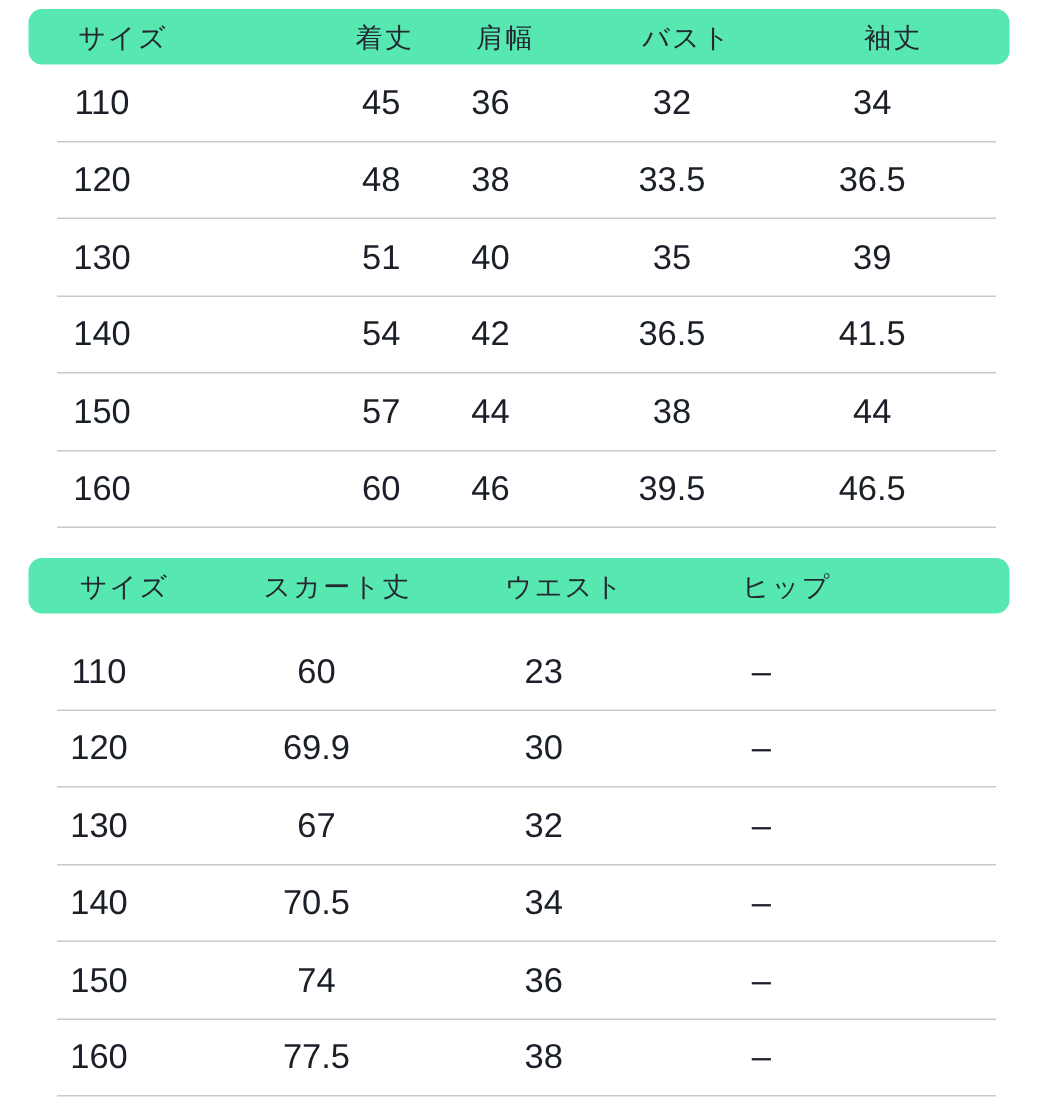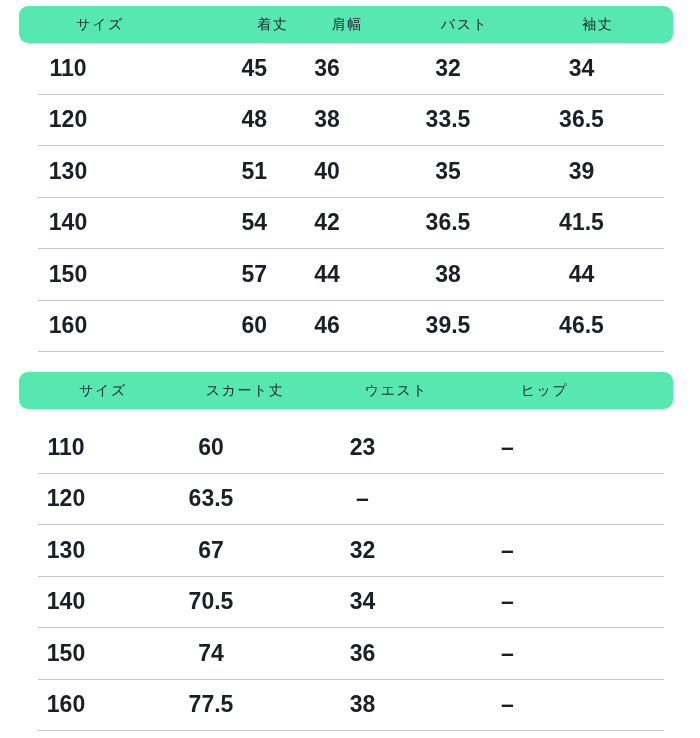--- a/index.html
+++ b/index.html
@@ -13,34 +13,33 @@
 
   
   .size-table { width:700px; }
   .table-header {
     margin:0 27px 0 19px;
     height:37px;
     background:#57e8b2;
     border-radius:9px;
     display:flex;
     align-items:center;
-    font-size:14px;
+    font-size:18px;
     color:#242830;
     letter-spacing:1.5px;
-    padding-left:20px;
   }
   .table-header .cell { text-align:center; white-space:nowrap; }
 
   .row {
     display:flex;
     align-items:center;
     height:50.5px;
     font-size:23px;
     color:#1b2028;
-    font-weight:700;
+    font-weight:400;
   }
   .row .cell { text-align:center; white-space:nowrap; }
   .divider {
     margin:0 36px 0 38px;
     height:1px;
     background:#c9c9cd;
   }
 
   
   .t1 .c0 { width:136px; }
@@ -158,21 +157,22 @@
       <span class="cell c0">110</span>
       <span class="cell c1">60</span>
       <span class="cell c2">23</span>
       <span class="cell c3">–</span>
       <span class="pad"></span>
     </div>
     <div class="divider"></div>
 
     <div class="row">
       <span class="cell c0">120</span>
-      <span class="cell c1">63.5</span>
+      <span class="cell c1">69.9</span>
+      <span class="cell c2">30</span>
       <span class="cell c3">–</span>
       <span class="pad"></span>
     </div>
     <div class="divider"></div>
 
     <div class="row">
       <span class="cell c0">130</span>
       <span class="cell c1">67</span>
       <span class="cell c2">32</span>
       <span class="cell c3">–</span>

